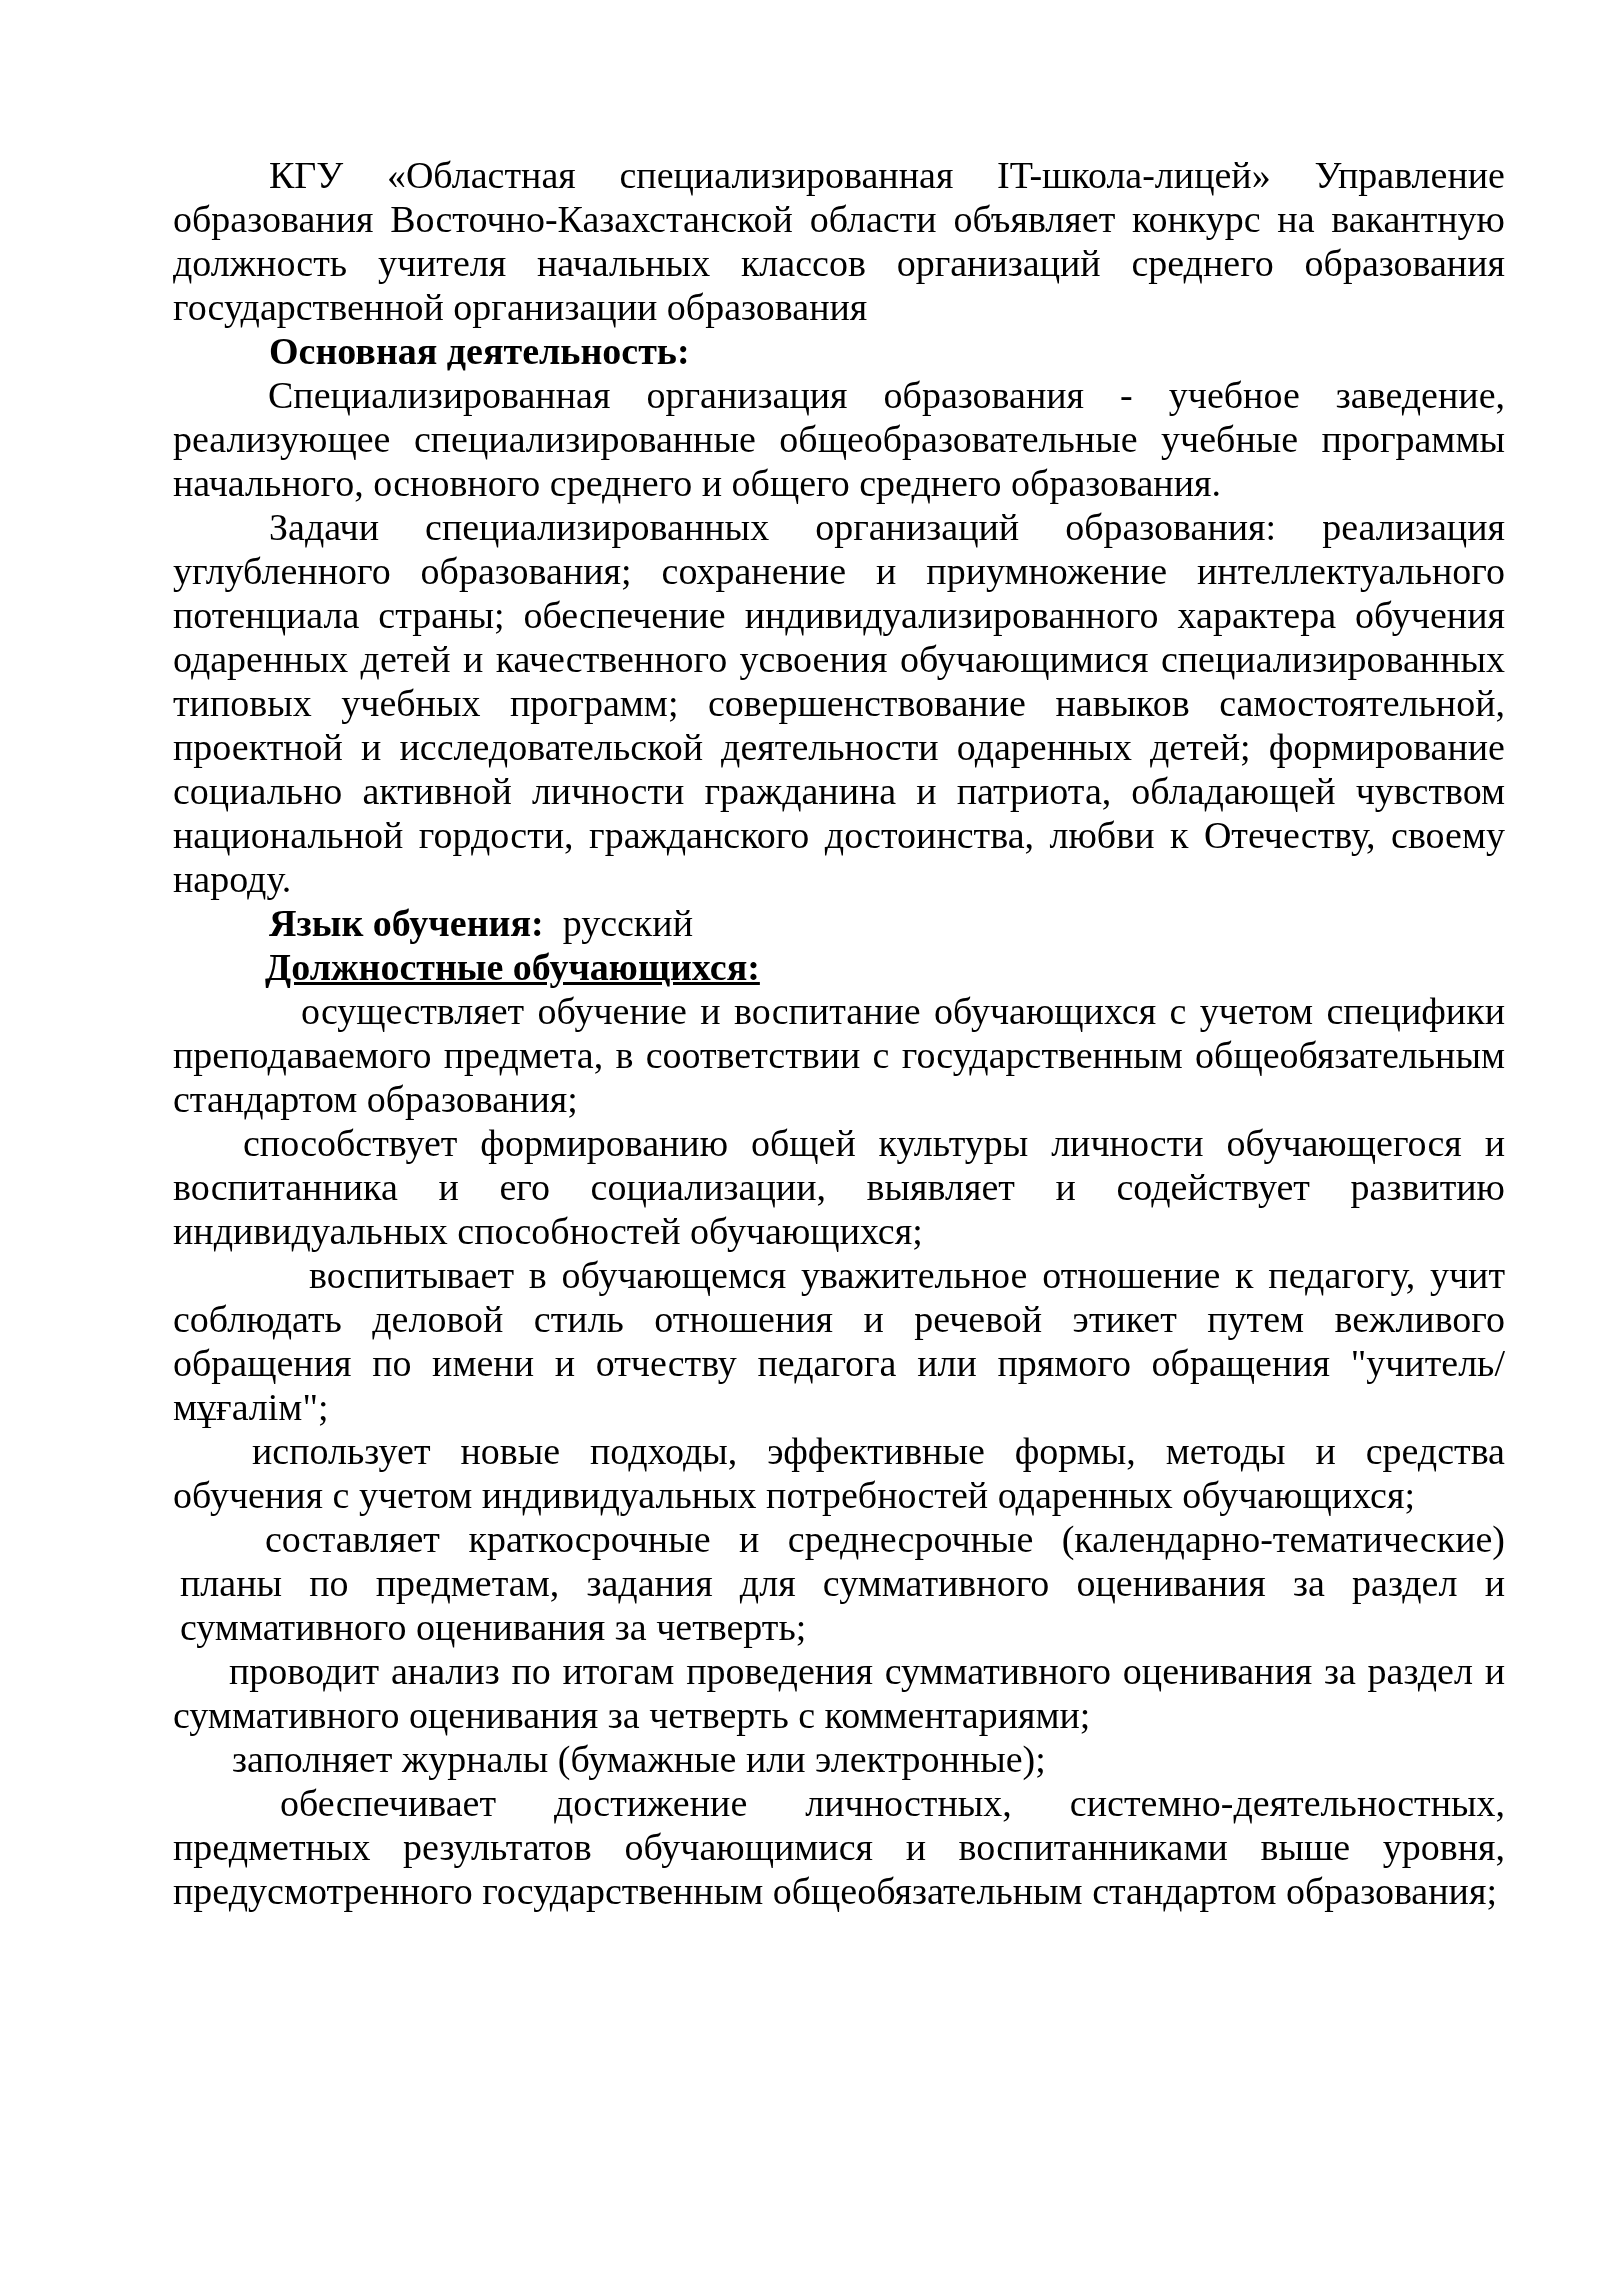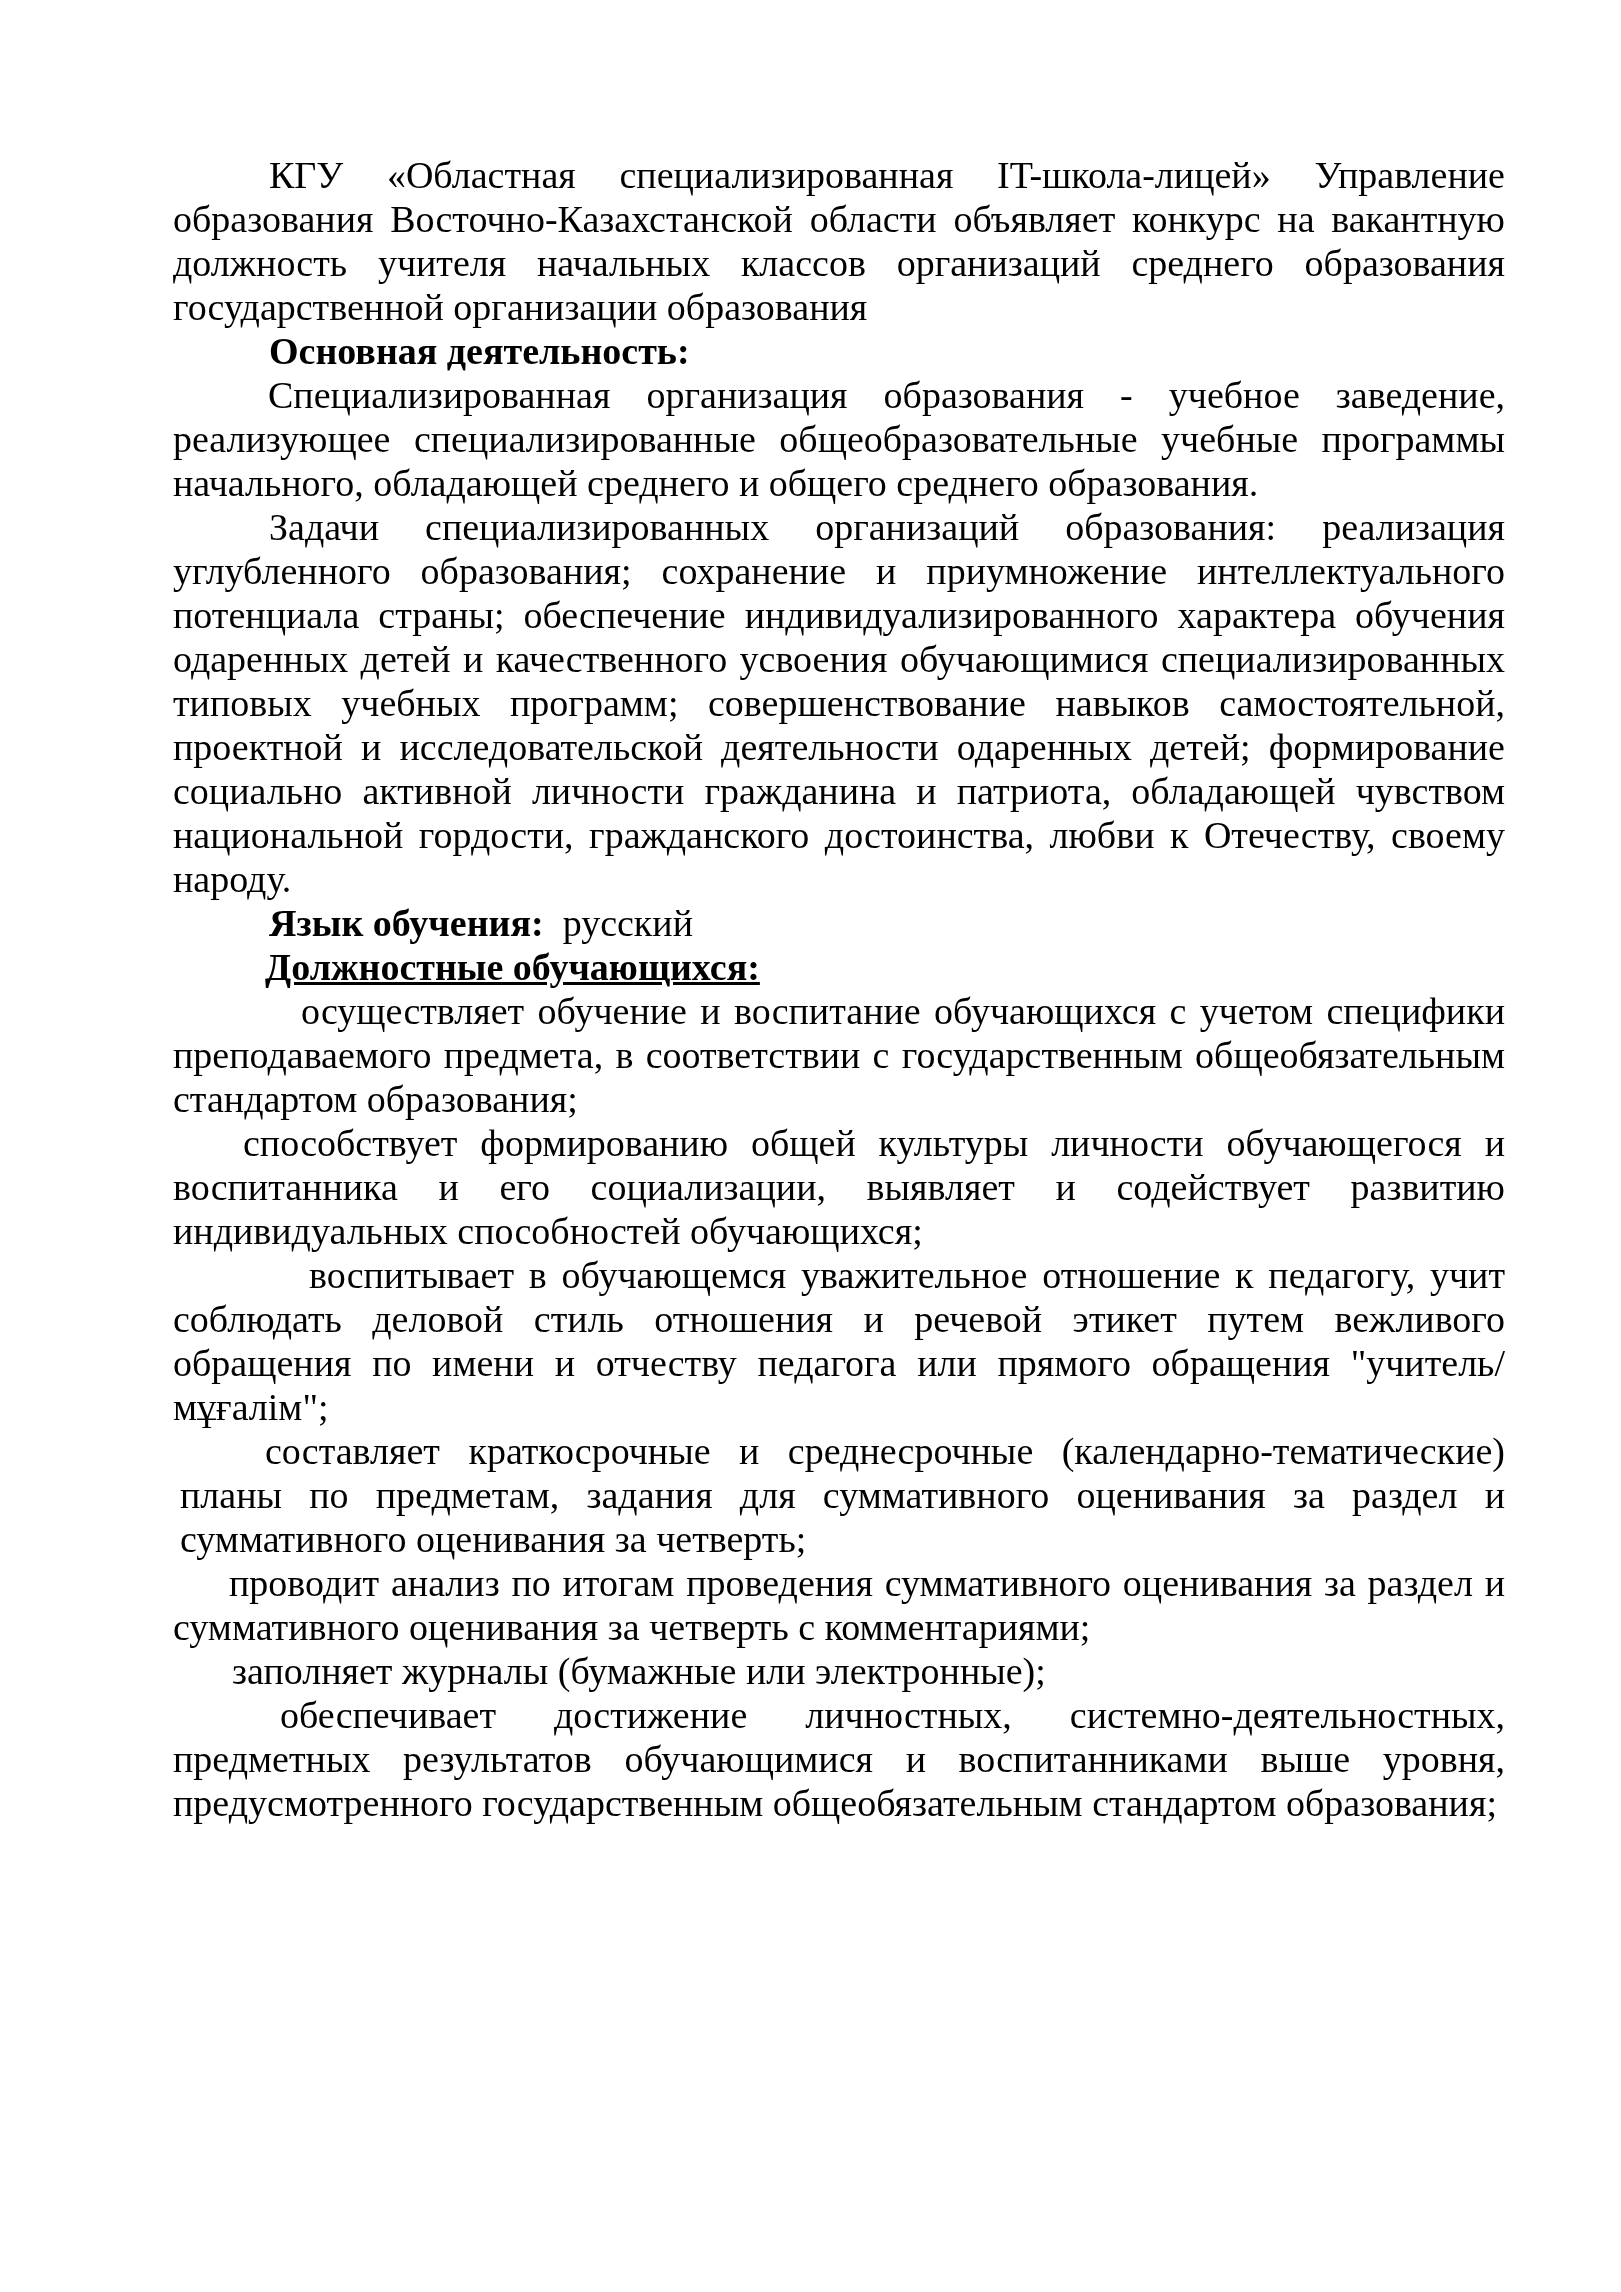--- a/index.html
+++ b/index.html
@@ -33,26 +33,27 @@
   .run-bold   { font-weight: bold; }
   .run-under  { text-decoration: underline; }
 </style>
 </head>
 <body>
 
 <div class="page" style="background: rgb(255, 255, 255);">
   <div class="doc-content" id="doc-content" style="color: rgb(0, 0, 0);">
       <p class="para" style="text-indent: 96px;"><span>КГУ «Областная специализированная IT-школа-лицей» Управление образования Восточно-Казахстанской области объявляет конкурс на вакантную должность учителя начальных классов организаций среднего образования государственной организации образования</span></p>
       <p class="para" style="text-indent: 96px;"><span class="run-bold">Основная деятельность:</span></p>
-      <p class="para" style="text-indent: 95px;"><span>Специализированная организация образования - учебное заведение, реализующее специализированные общеобразовательные учебные программы начального, обладающей среднего и общего среднего образования.</span></p>
+      <p class="para" style="text-indent: 95px;"><span>Специализированная организация образования - учебное заведение, реализующее специализированные общеобразовательные учебные программы начального, основного среднего и общего среднего образования.</span></p>
       <p class="para" style="text-indent: 96px;"><span>Задачи специализированных организаций образования: реализация углубленного образования; сохранение и приумножение интеллектуального потенциала страны; обеспечение индивидуализированного характера обучения одаренных детей и качественного усвоения обучающимися специализированных типовых учебных программ; совершенствование навыков самостоятельной, проектной и исследовательской деятельности одаренных детей; формирование социально активной личности гражданина и патриота, обладающей чувством национальной гордости, гражданского достоинства, любви к Отечеству, своему народу.</span></p>
       <p class="para" style="text-indent: 96px;"><span class="run-bold">Язык обучения:</span><span>&nbsp; русский</span></p>
       <p class="para" style="text-indent: 92px;"><span class="run-bold run-under">Должностные обучающихся:</span></p>
       <p class="para" style="text-indent: 128px;"><span>осуществляет обучение и воспитание обучающихся с учетом специфики преподаваемого предмета, в соответствии с государственным общеобязательным стандартом образования;</span></p>
       <p class="para" style="text-indent: 70px;"><span>способствует формированию общей культуры личности обучающегося и воспитанника и его социализации, выявляет и содействует развитию индивидуальных способностей обучающихся;</span></p>
       <p class="para" style="text-indent: 136px;"><span>воспитывает в обучающемся уважительное отношение к педагогу, учит соблюдать деловой стиль отношения и речевой этикет путем вежливого обращения по имени и отчеству педагога или прямого обращения "учитель/мұғалім";</span></p>
+      <p class="para" style="text-indent: 79px;"><span>использует новые подходы, эффективные формы, методы и средства обучения с учетом индивидуальных потребностей одаренных обучающихся;</span></p>
       <p class="para" style="text-indent: 85px; margin-left: 7px;"><span>составляет краткосрочные и среднесрочные (календарно-тематические) планы по предметам, задания для суммативного оценивания за раздел и суммативного оценивания за четверть;</span></p>
       <p class="para" style="text-indent: 56px;"><span>проводит анализ по итогам проведения суммативного оценивания за раздел и суммативного оценивания за четверть с комментариями;</span></p>
       <p class="para" style="text-indent: 59px;"><span>заполняет журналы (бумажные или электронные);</span></p>
       <p class="para" style="text-indent: 107px;"><span>обеспечивает достижение личностных, системно-деятельностных, предметных результатов обучающимися и воспитанниками выше уровня, предусмотренного государственным общеобязательным стандартом образования;</span></p>
     </div>
 </div>
 
 
 </body></html>

